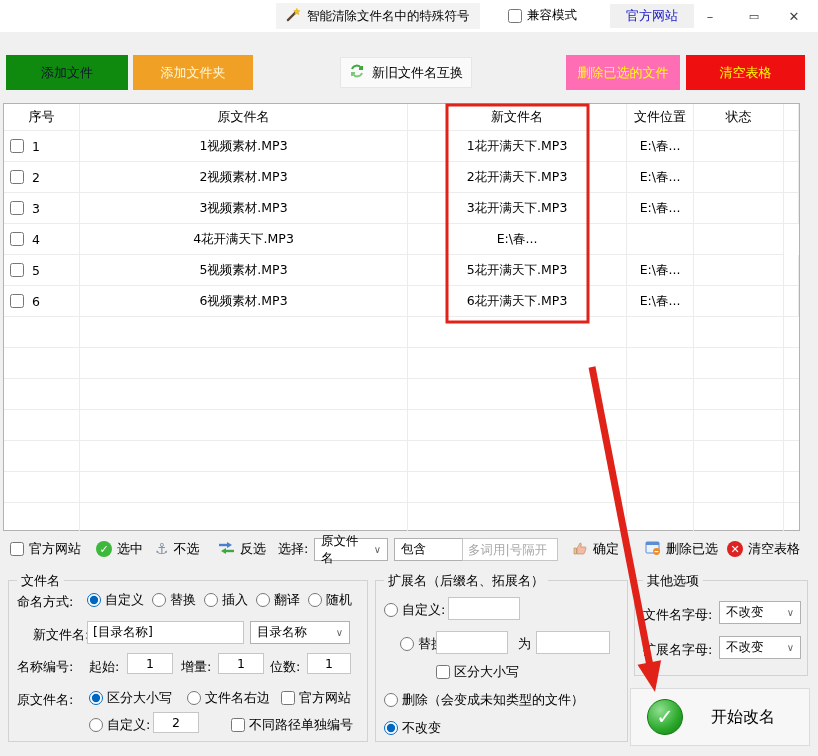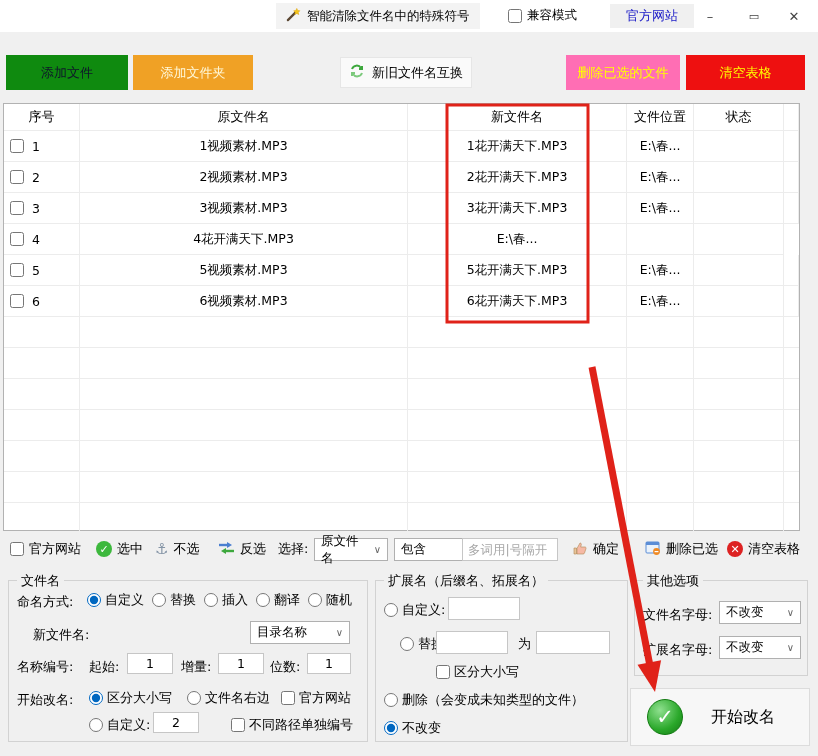--- a/index.html
+++ b/index.html
@@ -282,32 +282,33 @@
     <label class="opt">
         <input type="radio" name="naming" style="">
         <span>翻译</span>
       </label>
     <label class="opt">
         <input type="radio" name="naming" style="">
         <span>随机</span>
       </label>
   </div>
   <div class="prow" style="left:24px; top:45px">新文件名:</div>
+  <input class="txtinput" style="position: absolute; left: 78px; top: 40px; width: 157px;" value="[目录名称]">
   <div class="combo" style="position:absolute; left:241px; top:40px; width:100px">
     <span>目录名称</span>
     <span class="chev">∨</span>
   </div>
   <div class="prow" style="left:8px; top:77px">名称编号:</div>
   <div class="prow" style="left:80px; top:77px">起始:</div>
   <input class="numinput" style="position: absolute; left: 118px; top: 72px; width: 46px;" value="1">
   <div class="prow" style="left:172px; top:77px">增量:</div>
   <input class="numinput" style="position: absolute; left: 209px; top: 72px; width: 46px;" value="1">
   <div class="prow" style="left:261px; top:77px">位数:</div>
   <input class="numinput" style="position: absolute; left: 298px; top: 72px; width: 44px;" value="1">
-  <div class="prow" style="left:8px; top:110px">开始改名:</div>
+  <div class="prow" style="left:8px; top:110px">原文件名:</div>
   <label class="opt prow" style="left:80px; top:108px">
     <input type="radio" name="numpos" checked="" style="">
       <span>区分大小写</span>
   </label>
   <label class="opt prow" style="left:178px; top:108px">
     <input type="radio" name="numpos" style="">
       <span>文件名右边</span>
   </label>
   <label class="opt prow" style="left:272px; top:108px">
     <input type="checkbox" style="">

